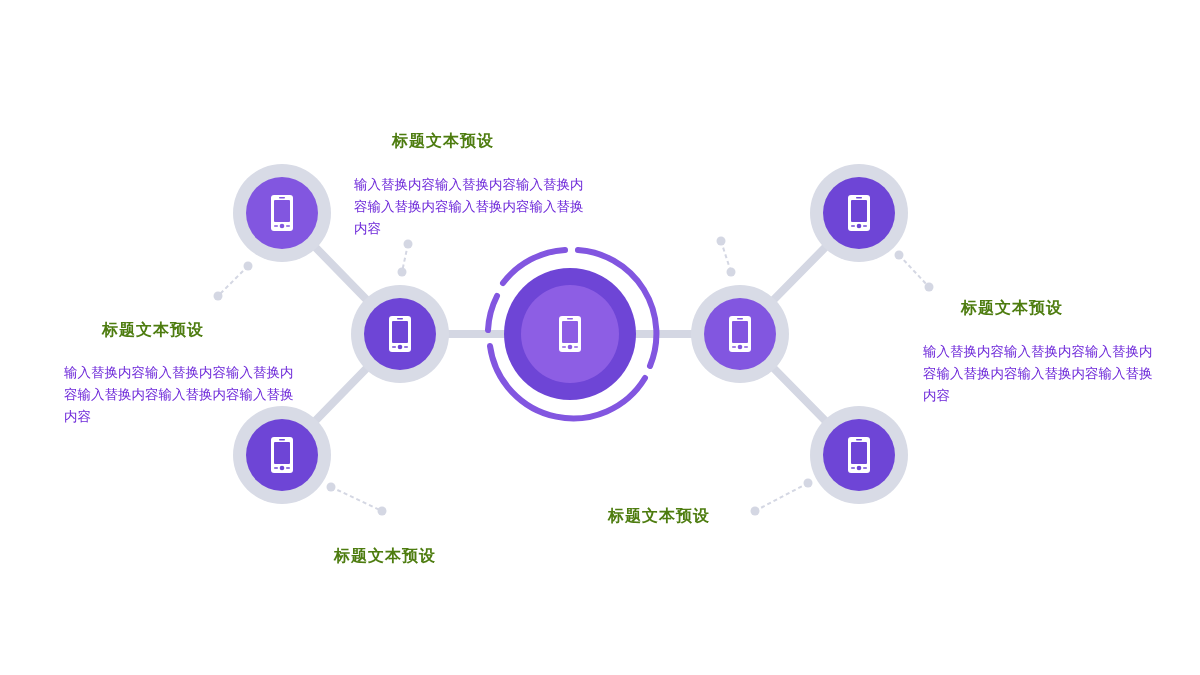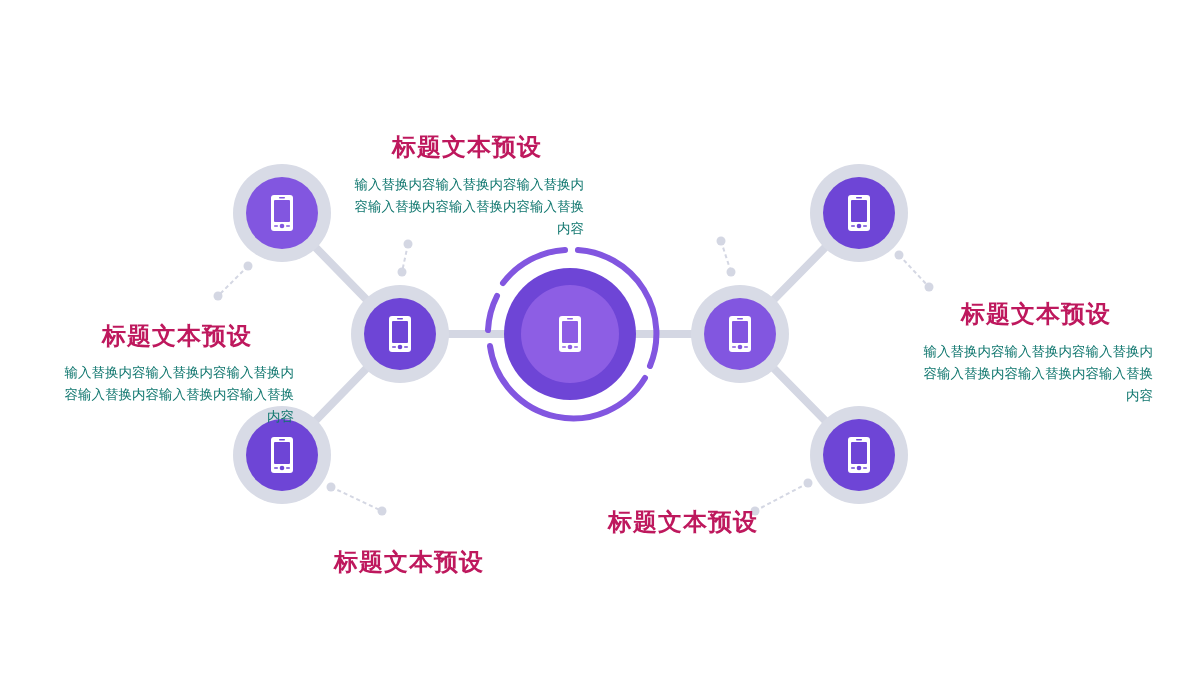--- a/index.html
+++ b/index.html
@@ -1,19 +1,19 @@
 <!DOCTYPE html>
 <html><head>
 <meta charset="utf-8">
 <style>
   html, body { margin:0; padding:0; background:#ffffff; }
   body { width:1200px; height:675px; position:relative; overflow:hidden; font-family:"DejaVu Sans","Liberation Sans",sans-serif; }
   svg.diagram { position:absolute; left:0; top:0; }
-  .title { position:absolute; font-size:24px; font-weight:bold; color:#be185d; white-space:nowrap; letter-spacing:1px; }
-  .desc { position:absolute; font-size:13.5px; line-height:22px; color:#0f766e; width:230px;text-align:right; }
+  .title { position:absolute; font-size:16px; font-weight:bold; color:#4d7c0f; white-space:nowrap; letter-spacing:1px; }
+  .desc { position:absolute; font-size:13.5px; line-height:22px; color:#6d28d9; width:230px; }
 </style>
 </head>
 <body>
 
 <svg class="diagram" width="1200" height="675" viewBox="0 0 1200 675">
   <defs>
     <g id="phone">
       <rect x="-11" y="-18" width="22" height="36" rx="3" fill="#ffffff"></rect>
       <rect x="-8" y="-13" width="16" height="22" rx="1" fill="currentColor"></rect>
       <rect x="-3" y="-16" width="6" height="1.4" rx="0.7" fill="currentColor"></rect>

